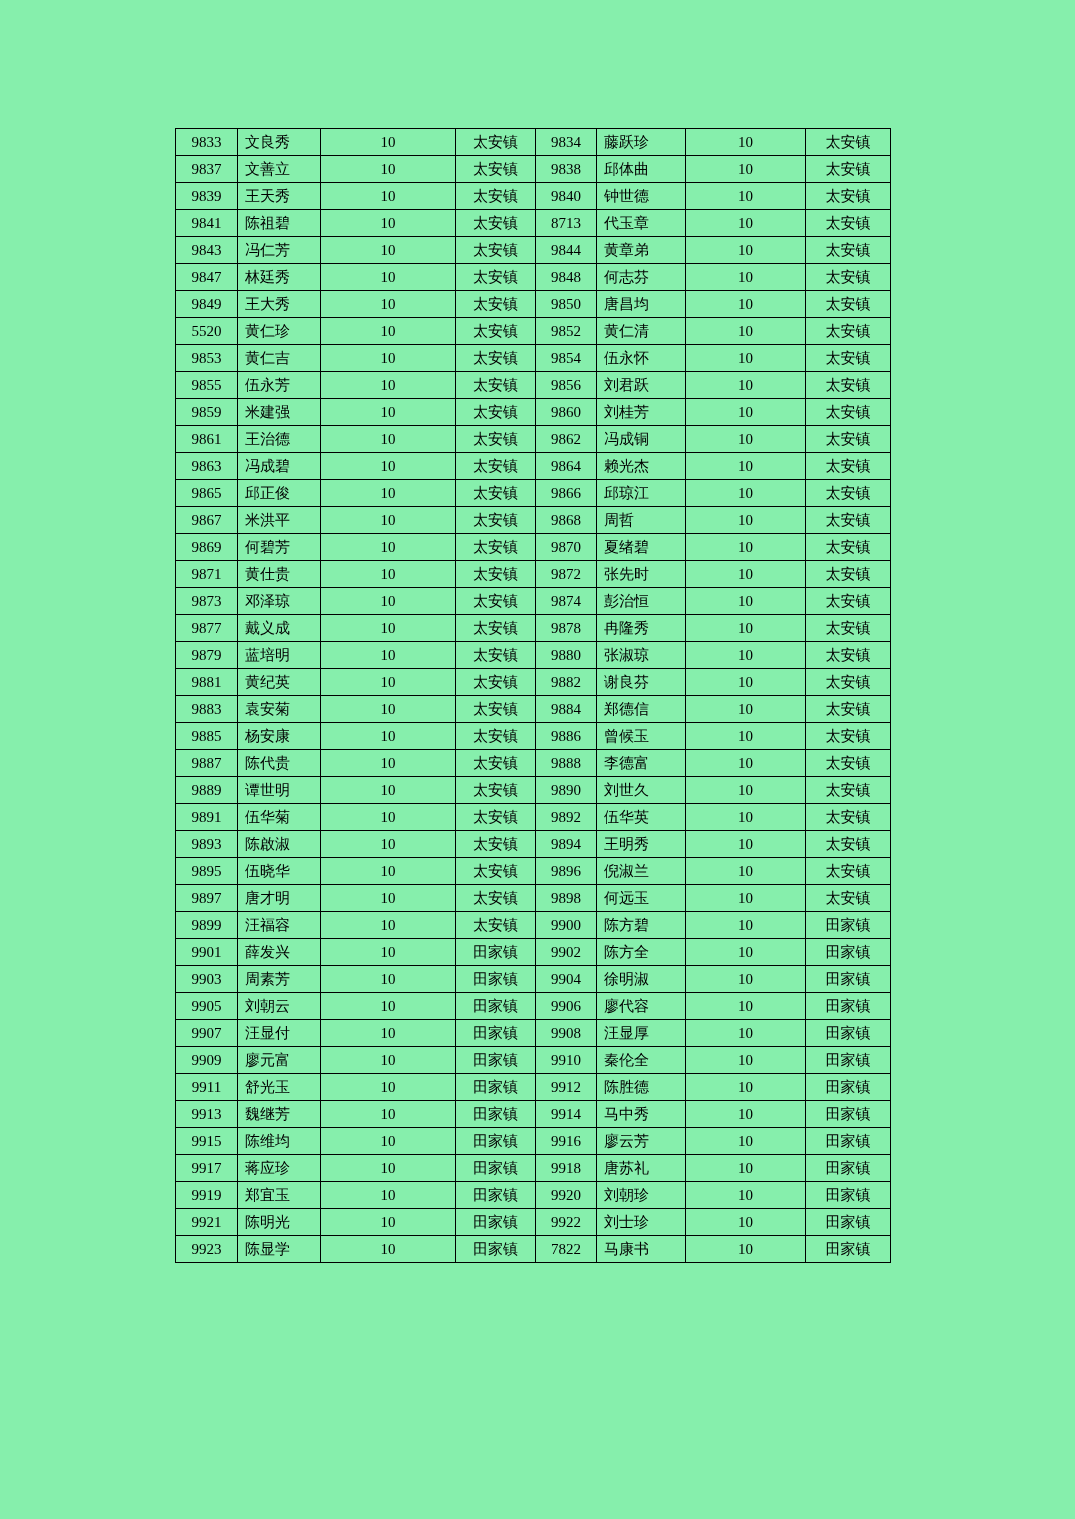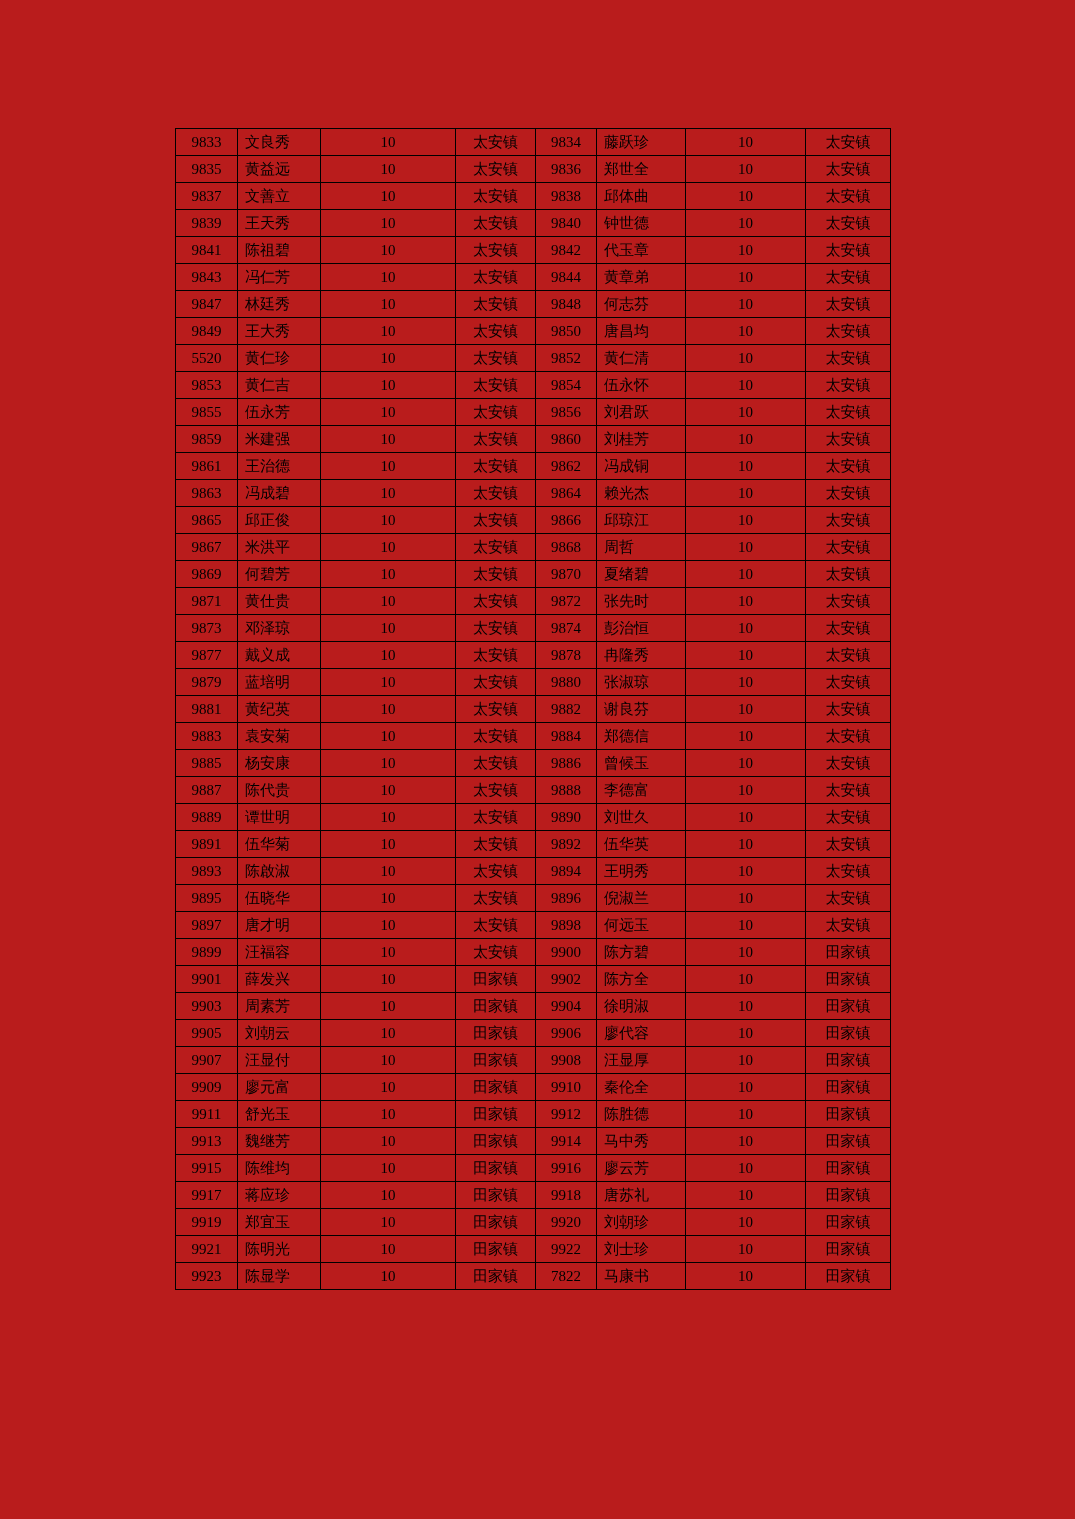--- a/index.html
+++ b/index.html
@@ -4,21 +4,21 @@
 <style>
   html, body {
     margin: 0;
     padding: 0;
     background: #ffffff;
   }
   .page {
     position: relative;
     width: 1075px;
     height: 1519px;
-    background: #b91c1c;
+    background: #86efac;
     font-family: "Liberation Serif", "DejaVu Serif", serif;
     color: #000000;
   }
   table.roster {
     position: absolute;
     left: 175px;
     top: 128px;
     width: 715px;
     border-collapse: collapse;
     table-layout: fixed;
@@ -58,30 +58,20 @@
           <td class="cell-id">9833</td>
           <td class="cell-name">文良秀</td>
           <td class="cell-qty">10</td>
           <td class="cell-town">太安镇</td>
           <td class="cell-id">9834</td>
           <td class="cell-name">藤跃珍</td>
           <td class="cell-qty">10</td>
           <td class="cell-town">太安镇</td>
         </tr>
         <tr>
-          <td class="cell-id">9835</td>
-          <td class="cell-name">黄益远</td>
-          <td class="cell-qty">10</td>
-          <td class="cell-town">太安镇</td>
-          <td class="cell-id">9836</td>
-          <td class="cell-name">郑世全</td>
-          <td class="cell-qty">10</td>
-          <td class="cell-town">太安镇</td>
-        </tr>
-        <tr>
           <td class="cell-id">9837</td>
           <td class="cell-name">文善立</td>
           <td class="cell-qty">10</td>
           <td class="cell-town">太安镇</td>
           <td class="cell-id">9838</td>
           <td class="cell-name">邱体曲</td>
           <td class="cell-qty">10</td>
           <td class="cell-town">太安镇</td>
         </tr>
         <tr>
@@ -92,21 +82,21 @@
           <td class="cell-id">9840</td>
           <td class="cell-name">钟世德</td>
           <td class="cell-qty">10</td>
           <td class="cell-town">太安镇</td>
         </tr>
         <tr>
           <td class="cell-id">9841</td>
           <td class="cell-name">陈祖碧</td>
           <td class="cell-qty">10</td>
           <td class="cell-town">太安镇</td>
-          <td class="cell-id">9842</td>
+          <td class="cell-id">8713</td>
           <td class="cell-name">代玉章</td>
           <td class="cell-qty">10</td>
           <td class="cell-town">太安镇</td>
         </tr>
         <tr>
           <td class="cell-id">9843</td>
           <td class="cell-name">冯仁芳</td>
           <td class="cell-qty">10</td>
           <td class="cell-town">太安镇</td>
           <td class="cell-id">9844</td>

